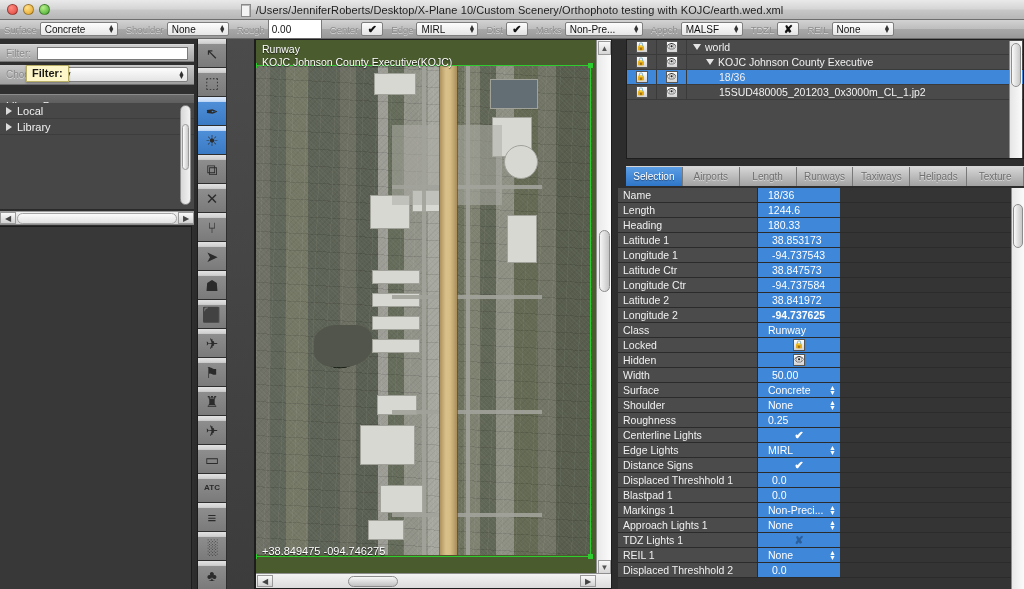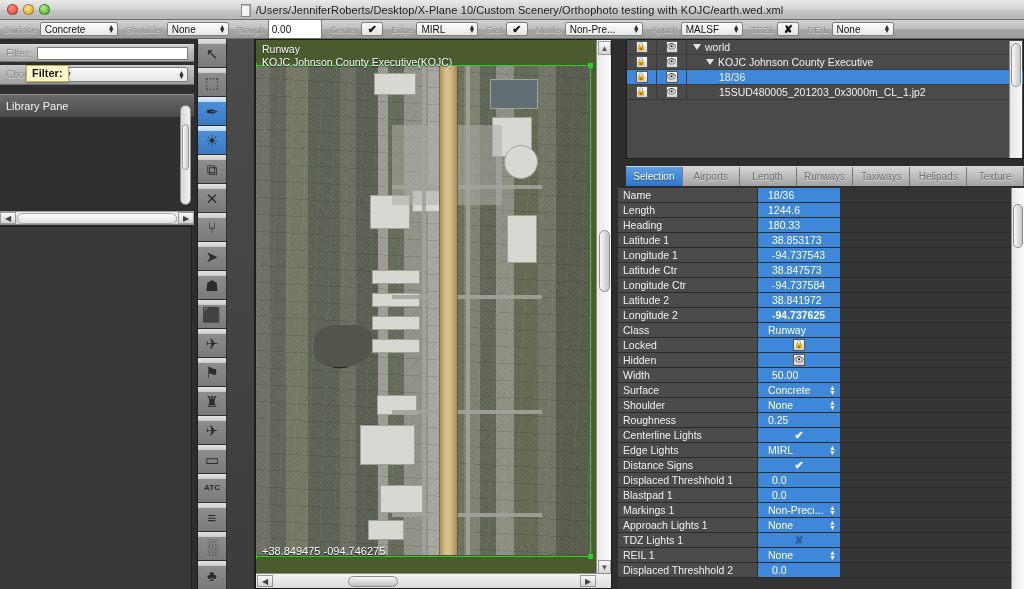--- a/index.html
+++ b/index.html
@@ -419,20 +419,30 @@
             <span>▲</span>
             <span>▼</span>
           </span>
       </div>
     </div>
 
     <div class="tooltip">Filter:</div>
 
     <div class="lib-pane-title">Library Pane</div>
 
+    <div class="lib-tree" id="lib-tree">
+        <div class="tree-row">
+          <span class="tri"></span>
+          <span>Local</span>
+        </div>
+        <div class="tree-row">
+          <span class="tri"></span>
+          <span>Library</span>
+        </div>
+      </div>
     <div class="lib-vscroll">
       <div class="lib-vthumb"></div>
     </div>
 
     <div class="lib-hscroll">
       <div class="arrow-btn">◀</div>
       <div class="h-track"></div>
       <div class="arrow-btn">▶</div>
     </div>
 

